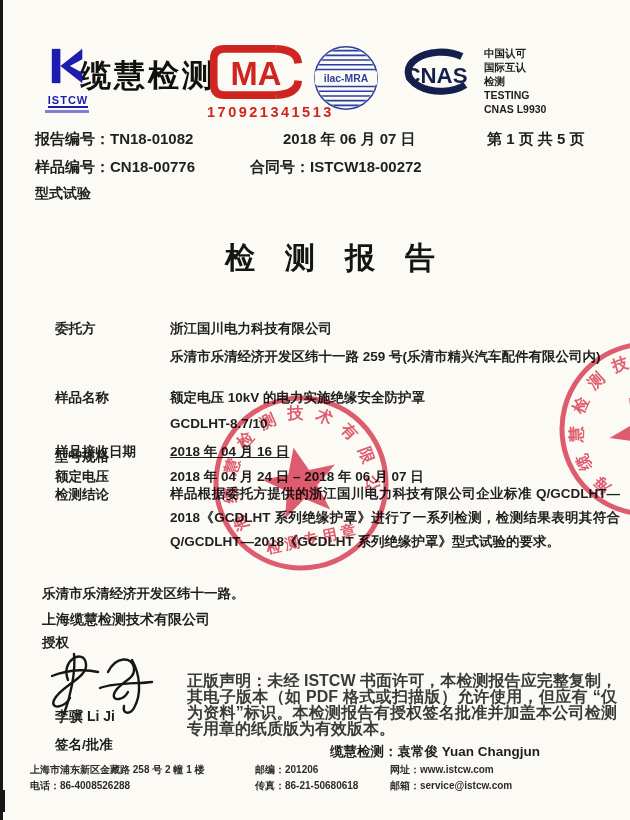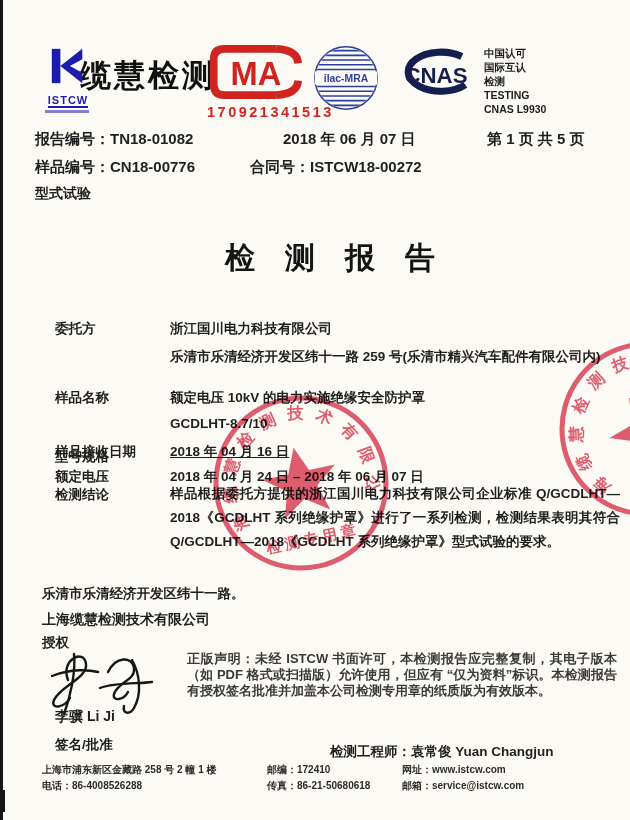--- a/index.html
+++ b/index.html
@@ -12,22 +12,22 @@
   .istcw-smudge{height:3px;background:#1c1cae;opacity:.55;width:44px;margin-top:2px;}
   .brand{font-size:31px;font-weight:900;color:#101010;letter-spacing:3px;}
   .cma-num{color:#d02420;font-weight:800;font-size:14.5px;letter-spacing:2.5px;}
   .accred{font-size:10.5px;font-weight:700;line-height:14px;color:#1d1d1d;}
   
   .t13{font-size:15px;font-weight:700;}
   .t135{font-size:13.5px;font-weight:700;}
   .title{font-size:30px;font-weight:800;letter-spacing:30px;padding-left:30px;
          text-align:center;width:100%;color:#141414;}
   .conclusion{font-size:13.5px;font-weight:700;line-height:24px;width:450px;text-align:justify;}
-  .notice{font-size:13px;font-weight:700;line-height:16px;width:430px;color:#3a3a3a;text-align:justify;}
-  .footer-t{font-size:10px;font-weight:700;color:#2c2c2c;line-height:16px;white-space:nowrap;margin-left:12px;}
+  .notice{font-size:16px;font-weight:700;line-height:16px;width:430px;color:#3a3a3a;text-align:justify;margin-top:22px;}
+  .footer-t{font-size:10px;font-weight:700;color:#2c2c2c;line-height:16px;white-space:nowrap;}
   
   .stamp{mix-blend-mode:multiply;opacity:.82;}
   .scan-edge{background:#161616;}
 </style>
 </head>
 <body>
 
 <div class="page">
 
   <div class="abs scan-edge" style="left:0;top:0;width:3px;height:820px;"></div>
@@ -172,23 +172,23 @@
       <path d="M62,44 C78,38 100,40 114,38"></path>
     </g>
   </svg>
 
   <div class="abs notice" style="left:187px;top:651px;">正版声明：未经 ISTCW 书面许可，本检测报告应完整复制，其电子版本（如 PDF 格式或扫描版）允许使用，但应有 “仅为资料”标识。本检测报告有授权签名批准并加盖本公司检测专用章的纸质版为有效版本。</div>
 
   <div class="abs t135" style="left:55px;top:708px;font-size:14px;">李骥 Li Ji</div>
   <div class="abs t135" style="left:55px;top:736px;">签名/批准</div>
 
   <div class="abs t135" style="left:330px;top:743px;">
-    <span>检测工程师：</span><span>袁常俊 Yuan Changjun</span>
+    <span>缆慧检测：</span><span>袁常俊 Yuan Changjun</span>
   </div>
 
   <div class="abs footer-t" style="left:30px;top:762px;">上海市浦东新区金藏路 258 号 2 幢 1 楼</div>
   <div class="abs footer-t" style="left:30px;top:778px;">电话：86-4008526288</div>
-  <div class="abs footer-t" style="left:255px;top:762px;">邮编：172410</div>
+  <div class="abs footer-t" style="left:255px;top:762px;">邮编：201206</div>
   <div class="abs footer-t" style="left:255px;top:778px;">传真：86-21-50680618</div>
   <div class="abs footer-t" style="left:390px;top:762px;">网址：www.istcw.com</div>
   <div class="abs footer-t" style="left:390px;top:778px;">邮箱：service@istcw.com</div>
 
 </div>
 
 </body></html>

